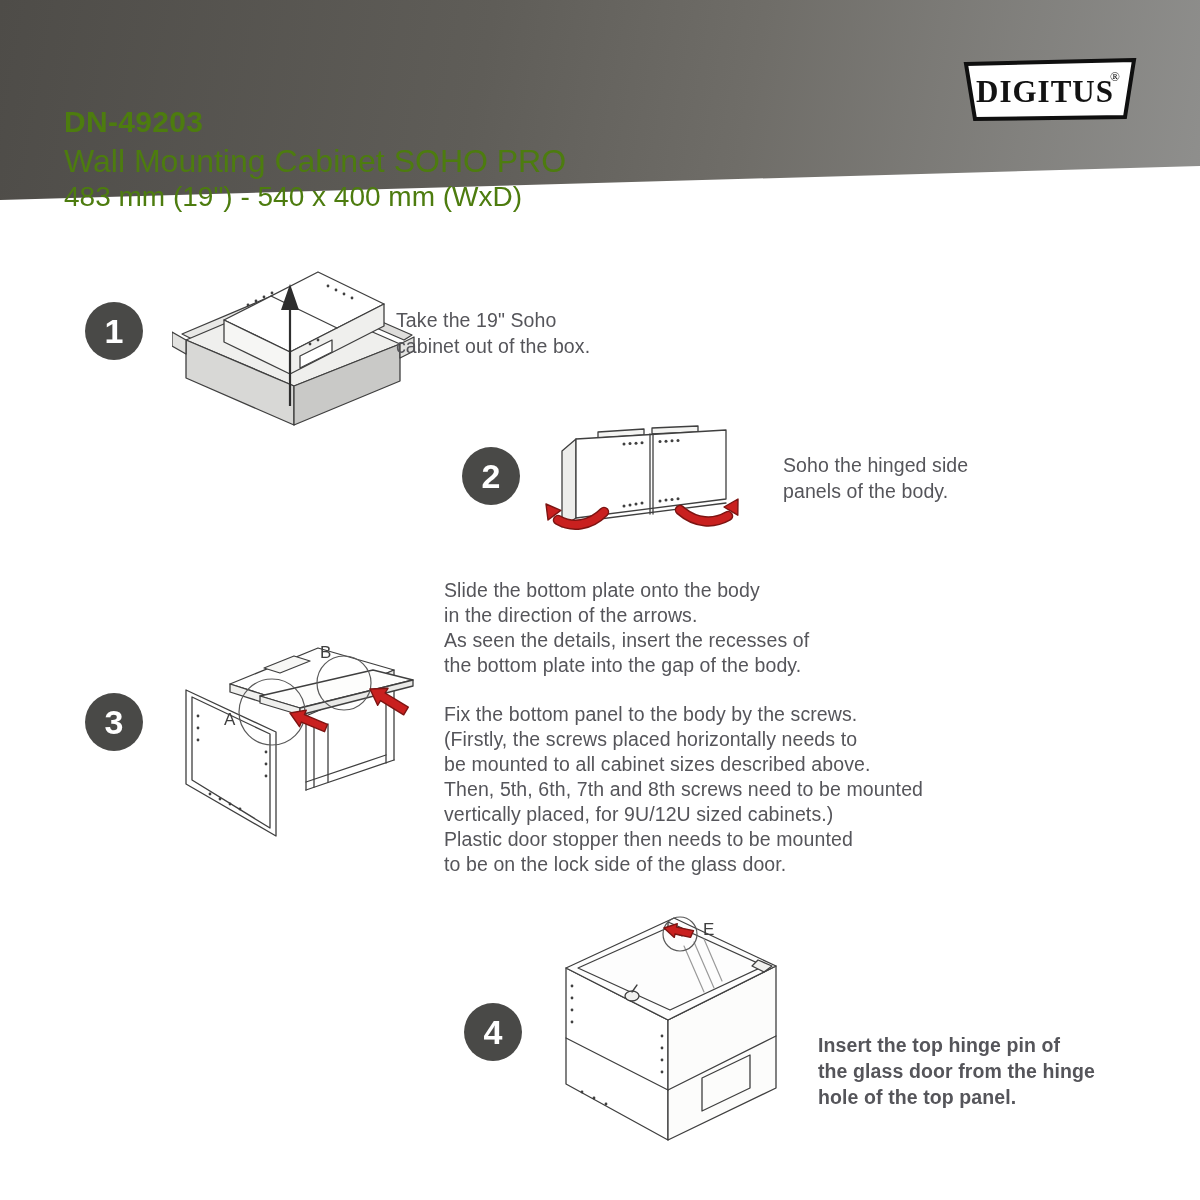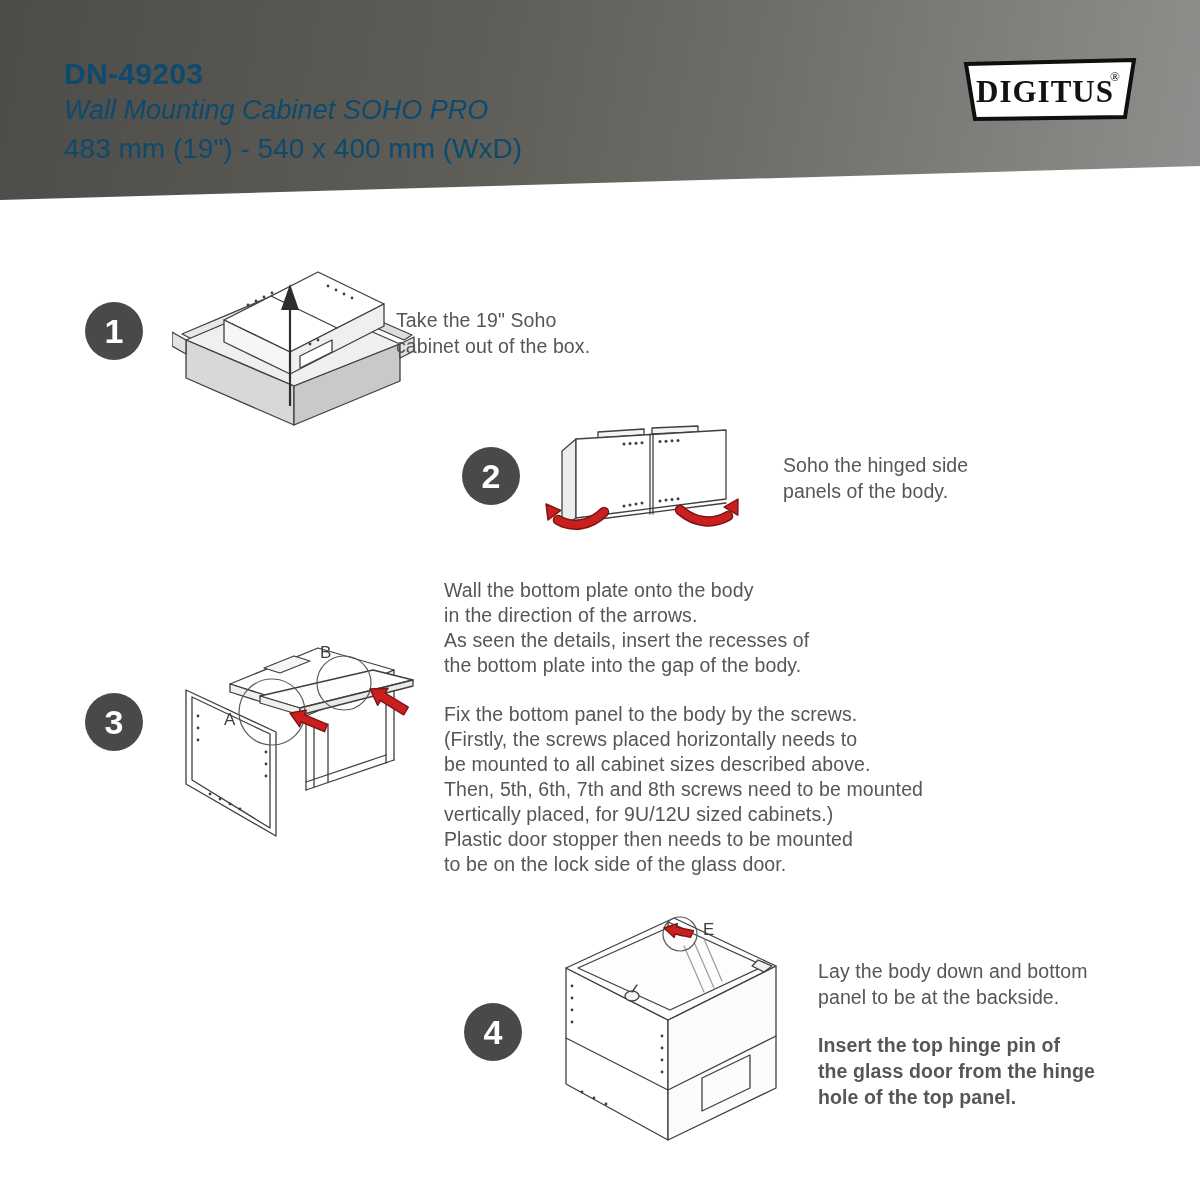--- a/index.html
+++ b/index.html
@@ -6,23 +6,23 @@
   .page{
     position:relative;width:1200px;height:1200px;background:#ffffff;
     font-family:"Liberation Sans", sans-serif;overflow:hidden;
   }
   
   .band{
     position:absolute;left:0;top:0;width:1200px;height:205px;
     background:linear-gradient(100deg,#4e4c48 0%,#5f5d58 40%,#6f6d68 62%,#8f8f8d 100%);
     clip-path:polygon(0 0,1200px 0,1200px 166px,0 200px);
   }
-  .hdr{position:absolute;color:#0c4a6e;}
+  .hdr{position:absolute;color:#4d7c0f;margin-top:48px;}
   .hdr.code{left:64px;top:57px;font-size:30px;font-weight:bold;letter-spacing:.3px;}
-  .hdr.title{left:64px;top:95px;font-size:27px;font-weight:400;font-style:italic;}
+  .hdr.title{left:64px;top:95px;font-size:32px;font-weight:400;}
   .hdr.dims{left:64px;top:133px;font-size:28px;font-weight:400;}
   .logo{position:absolute;left:962px;top:58px;}
   .logo-text{font-family:"Liberation Serif", serif;font-weight:bold;font-size:31px;fill:#131313;letter-spacing:1px;}
   .logo-reg{font-family:"Liberation Serif", serif;font-size:13px;fill:#131313;}
   
   .step-circle{
     position:absolute;width:58px;height:58px;border-radius:50%;
     background:#494947;color:#ffffff;font-size:34px;font-weight:bold;
     display:flex;align-items:center;justify-content:center;
   }
@@ -175,21 +175,21 @@
     </g>
     <circle class="thin" cx="104" cy="80" r="33"></circle>
     <circle class="thin" cx="176" cy="51" r="27"></circle>
     <polygon class="redfill" points="122,81 138.3,78.1 136.4,82.7 159.5,92.3 156.5,99.7 133.4,90.1 131.5,94.7"></polygon>
     <polygon class="redfill" points="202,57 220,56.3 217.1,61 240.3,75.2 235.7,82.8 212.5,68.6 209.6,73.3"></polygon>
   </svg>
 
   <div class="detail-label" style="left:224px;top:710px;">A</div>
   <div class="detail-label" style="left:320px;top:643px;">B</div>
 
-  <div class="step-text lh25" style="left:444px;top:578px;">Wall the bottom plate onto the body
+  <div class="step-text lh25" style="left:444px;top:578px;">Slide the bottom plate onto the body
 in the direction of the arrows.
 As seen the details, insert the recesses of
 the bottom plate into the gap of the body.</div>
   <div class="step-text lh25" style="left:444px;top:702px;">Fix the bottom panel to the body by the screws.
 (Firstly, the screws placed horizontally needs to
 be mounted to all cabinet sizes described above.
 Then, 5th, 6th, 7th and 8th screws need to be mounted
 vertically placed, for 9U/12U sized cabinets.)
 Plastic door stopper then needs to be mounted
 to be on the lock side of the glass door.</div>
@@ -225,19 +225,17 @@
       <circle cx="30" cy="184" r="1.4"></circle>
         <circle cx="42" cy="190" r="1.4"></circle>
         <circle cx="54" cy="196" r="1.4"></circle>
     </g>
     <circle class="thin" cx="128" cy="26" r="17"></circle>
     <polygon class="redfill" points="112,20 125.3,15.7 124.5,19.1 141.5,22.6 138.5,29.4 123,26 122.3,29.4"></polygon>
   </svg>
 
   <div class="detail-label" style="left:703px;top:920px;">E</div>
 
-  <div class="step-text" style="left:818px;top:958px;">Lay the body down and bottom
-panel to be at the backside.</div>
   <div class="step-text" style="left:818px;top:1032px;font-weight:bold;">Insert the top hinge pin of
 the glass door from the hinge
 hole of the top panel.</div>
 
 </div>
 
 </body></html>

